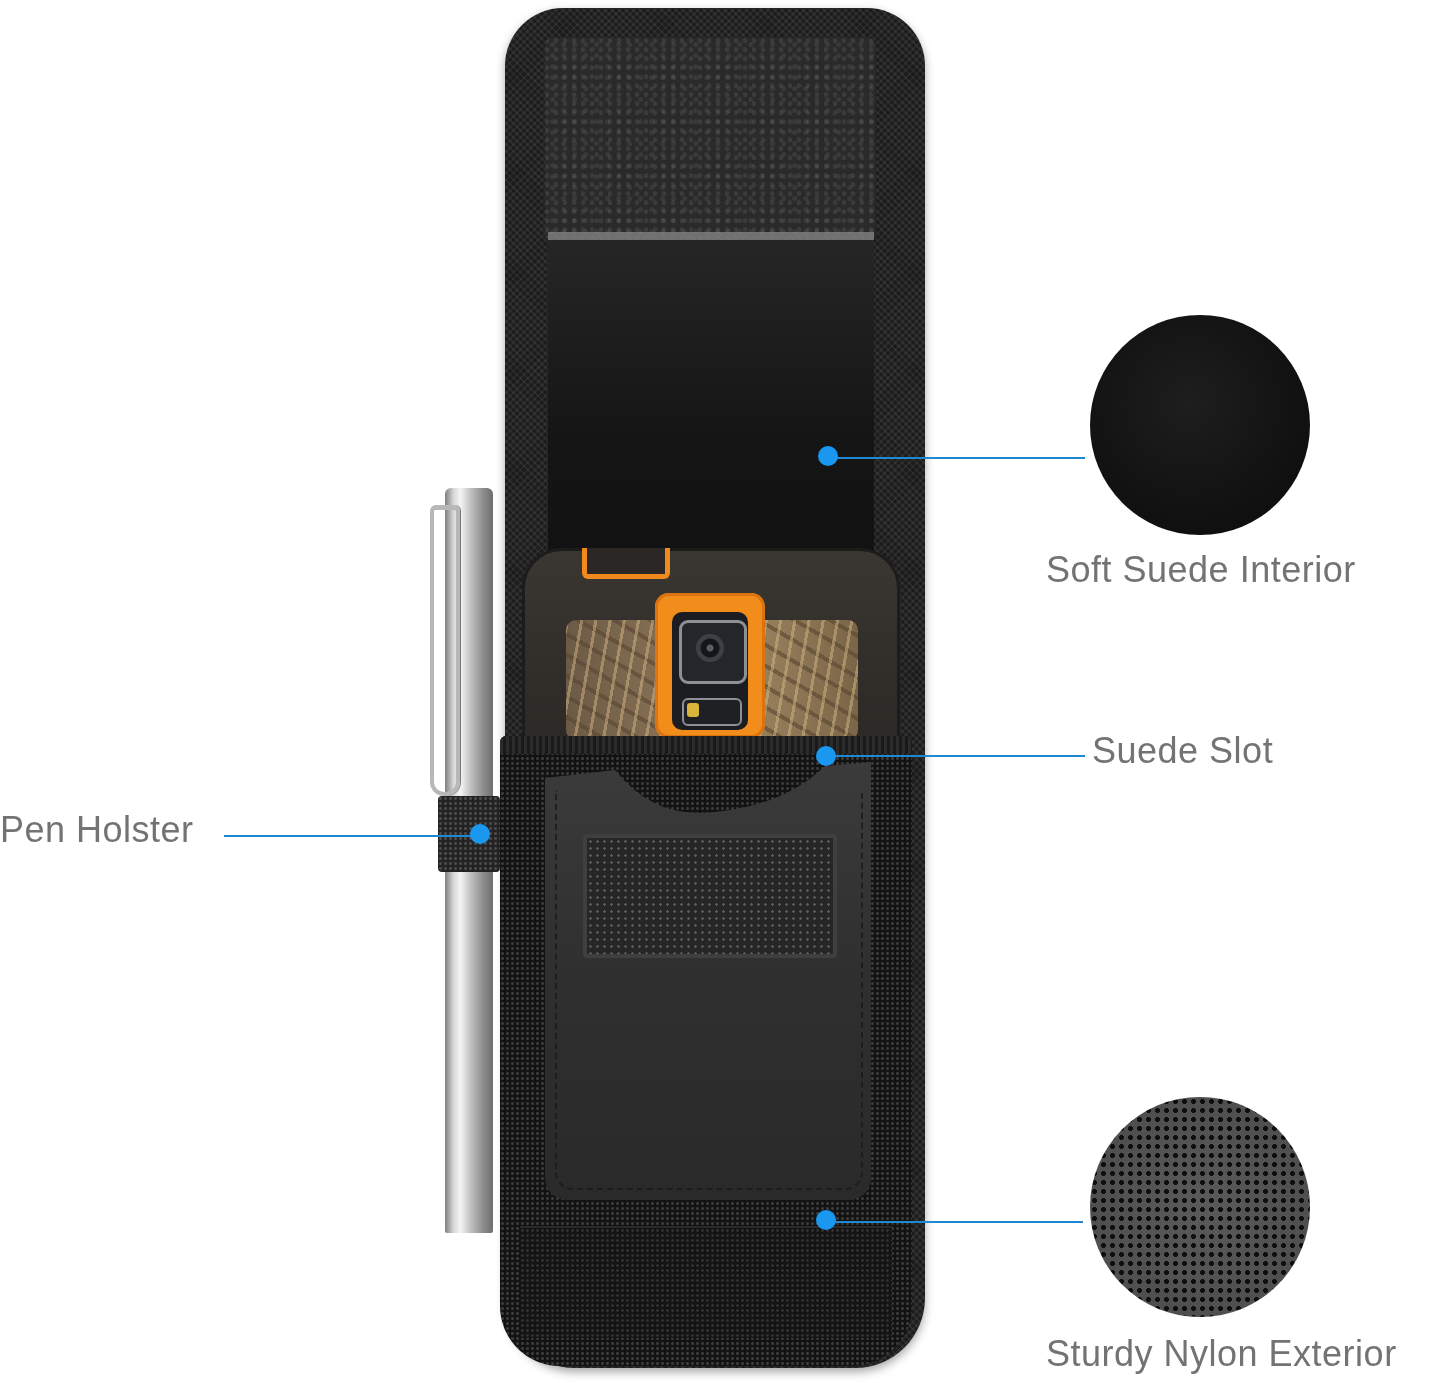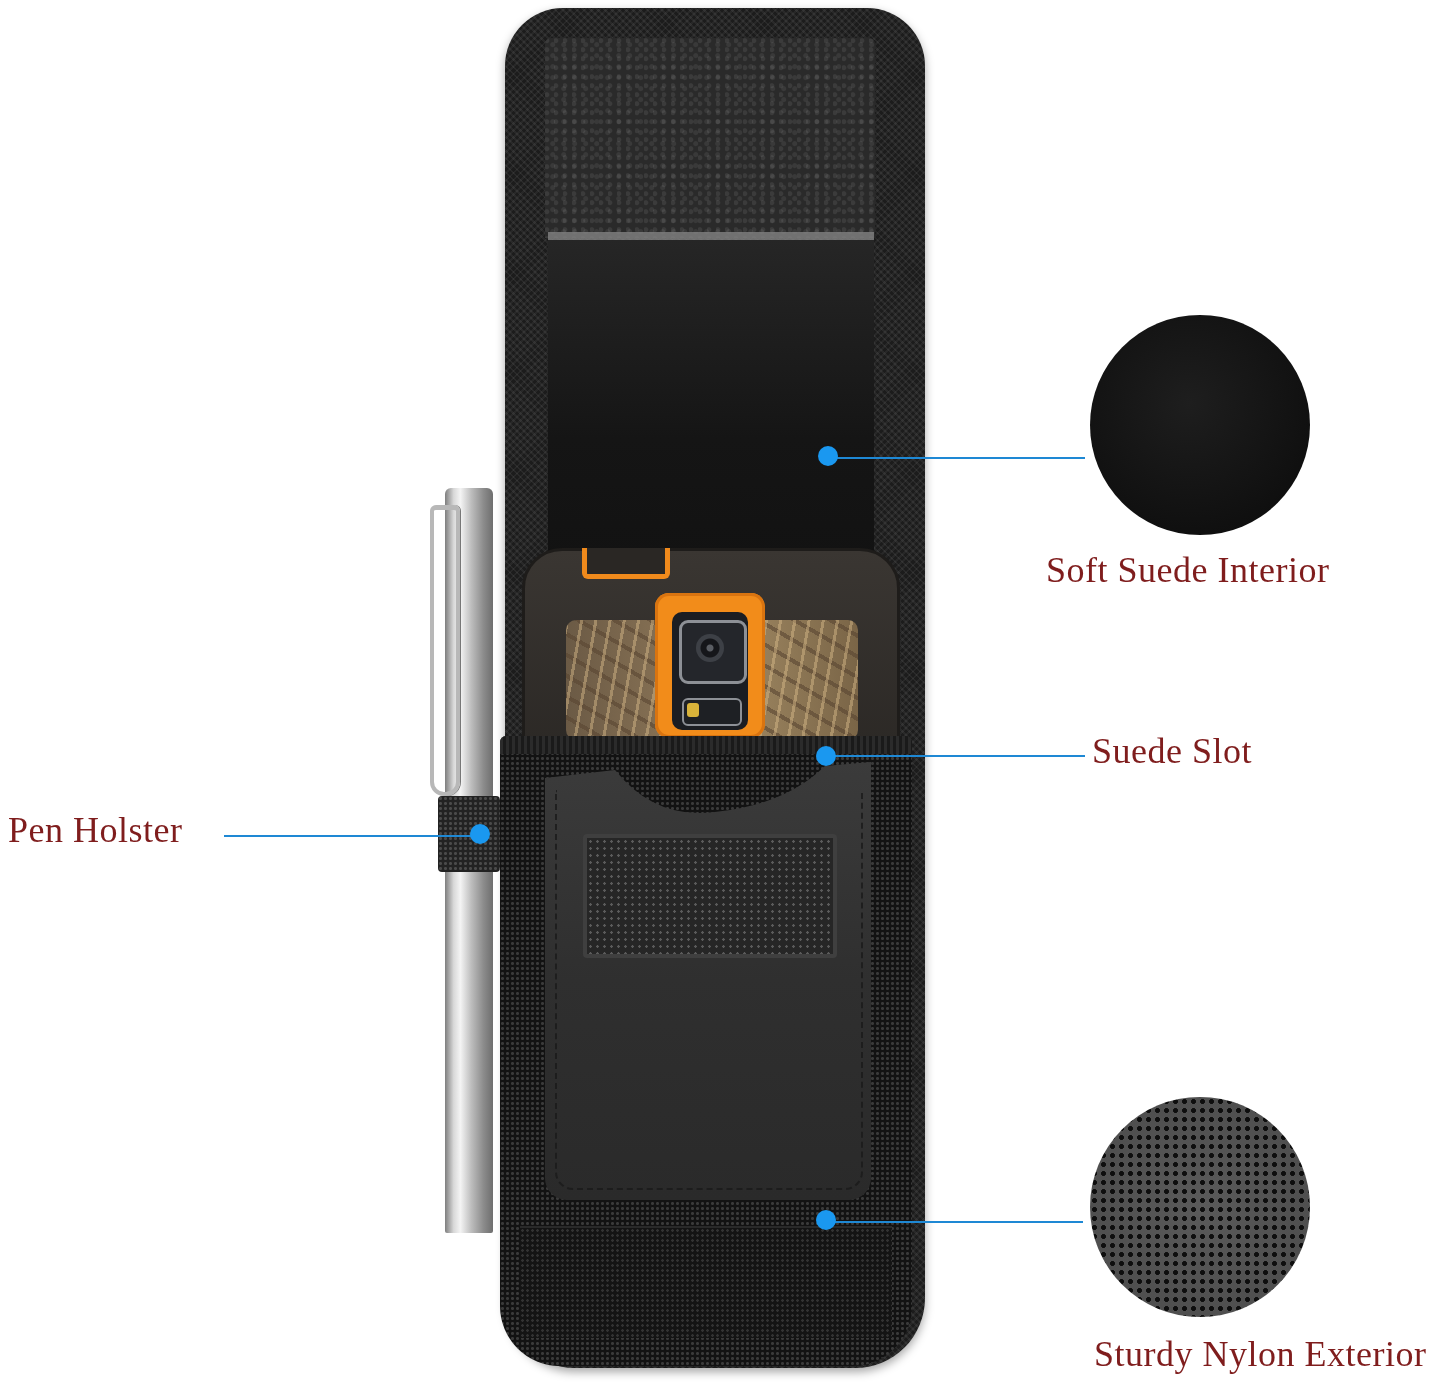--- a/index.html
+++ b/index.html
@@ -164,21 +164,21 @@
       background:
         radial-gradient(circle, #0e0e0e 0 2.2px, transparent 2.6px),
         radial-gradient(circle at 50% 50%, #5a5a5a 0%, #4a4a4a 100%);
       background-size: 9px 9px, auto;
     }
 
     
     .callout-line { height: 2px; background: #1e88d4; }
     .callout-dot { width: 20px; height: 20px; border-radius: 50%; background: #1a98f0; }
     .callout-label {
-      color: #7f1d1d; font-size: 36px; font-family: Liberation Serif, serif;
+      color: #737373; font-size: 36px; font-family: Liberation Sans, sans-serif;
       white-space: nowrap; letter-spacing: 0.5px; line-height: 1;
     }
   </style>
 </head>
 <body>
 
 <div class="abs holster-back"></div>
 <div class="abs velcro-loop"></div>
 <div class="abs velcro-edge"></div>
 <div class="abs suede-panel"></div>
@@ -216,17 +216,17 @@
 <div class="abs callout-line" style="left:836px; top:457px; width:249px;"></div>
 <div class="abs callout-dot" style="left:818px; top:446px;"></div>
 <div class="abs callout-label" style="left:1046px; top:552px;">Soft Suede Interior</div>
 
 <div class="abs callout-line" style="left:834px; top:755px; width:251px;"></div>
 <div class="abs callout-dot" style="left:816px; top:746px;"></div>
 <div class="abs callout-label" style="left:1092px; top:733px;">Suede Slot</div>
 
 <div class="abs callout-line" style="left:224px; top:835px; width:256px;"></div>
 <div class="abs callout-dot" style="left:470px; top:824px;"></div>
-<div class="abs callout-label" style="left:8px; top:812px;">Pen Holster</div>
+<div class="abs callout-label" style="left:0; top:812px;">Pen Holster</div>
 
 <div class="abs callout-line" style="left:834px; top:1221px; width:249px;"></div>
 <div class="abs callout-dot" style="left:816px; top:1210px;"></div>
-<div class="abs callout-label" style="left:1046px; top:1336px;margin-left:48px;">Sturdy Nylon Exterior</div>
+<div class="abs callout-label" style="left:1046px; top:1336px;">Sturdy Nylon Exterior</div>
 
 </body></html>

